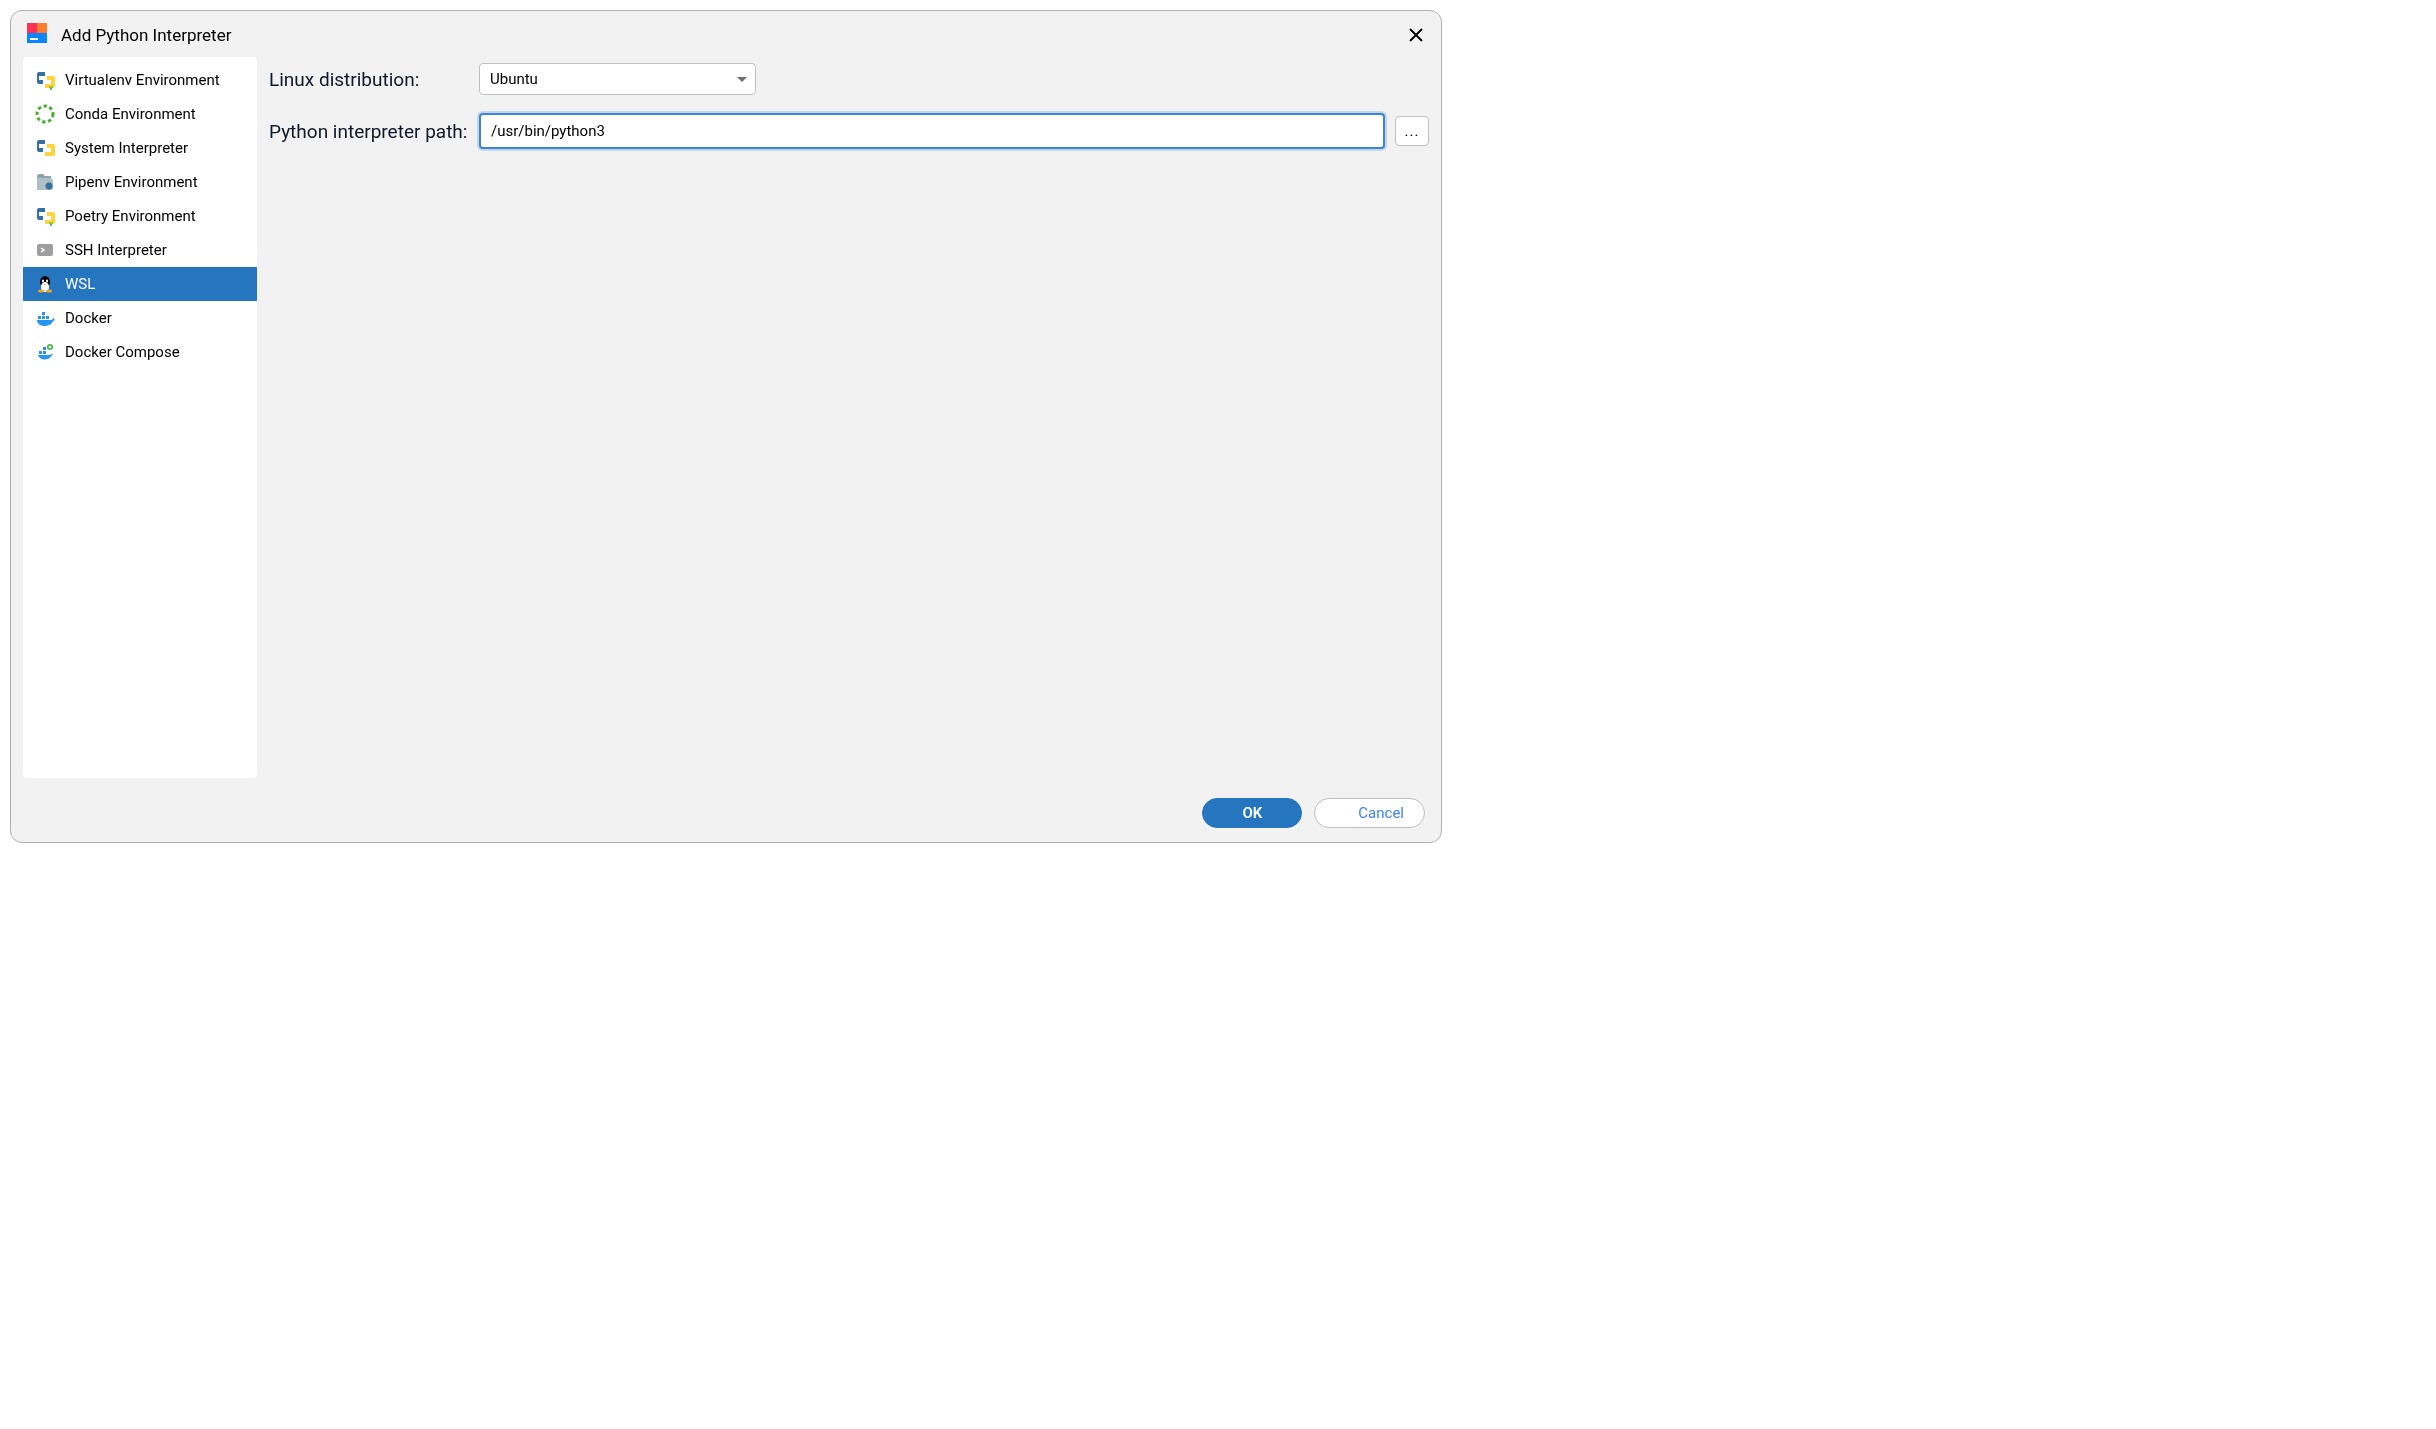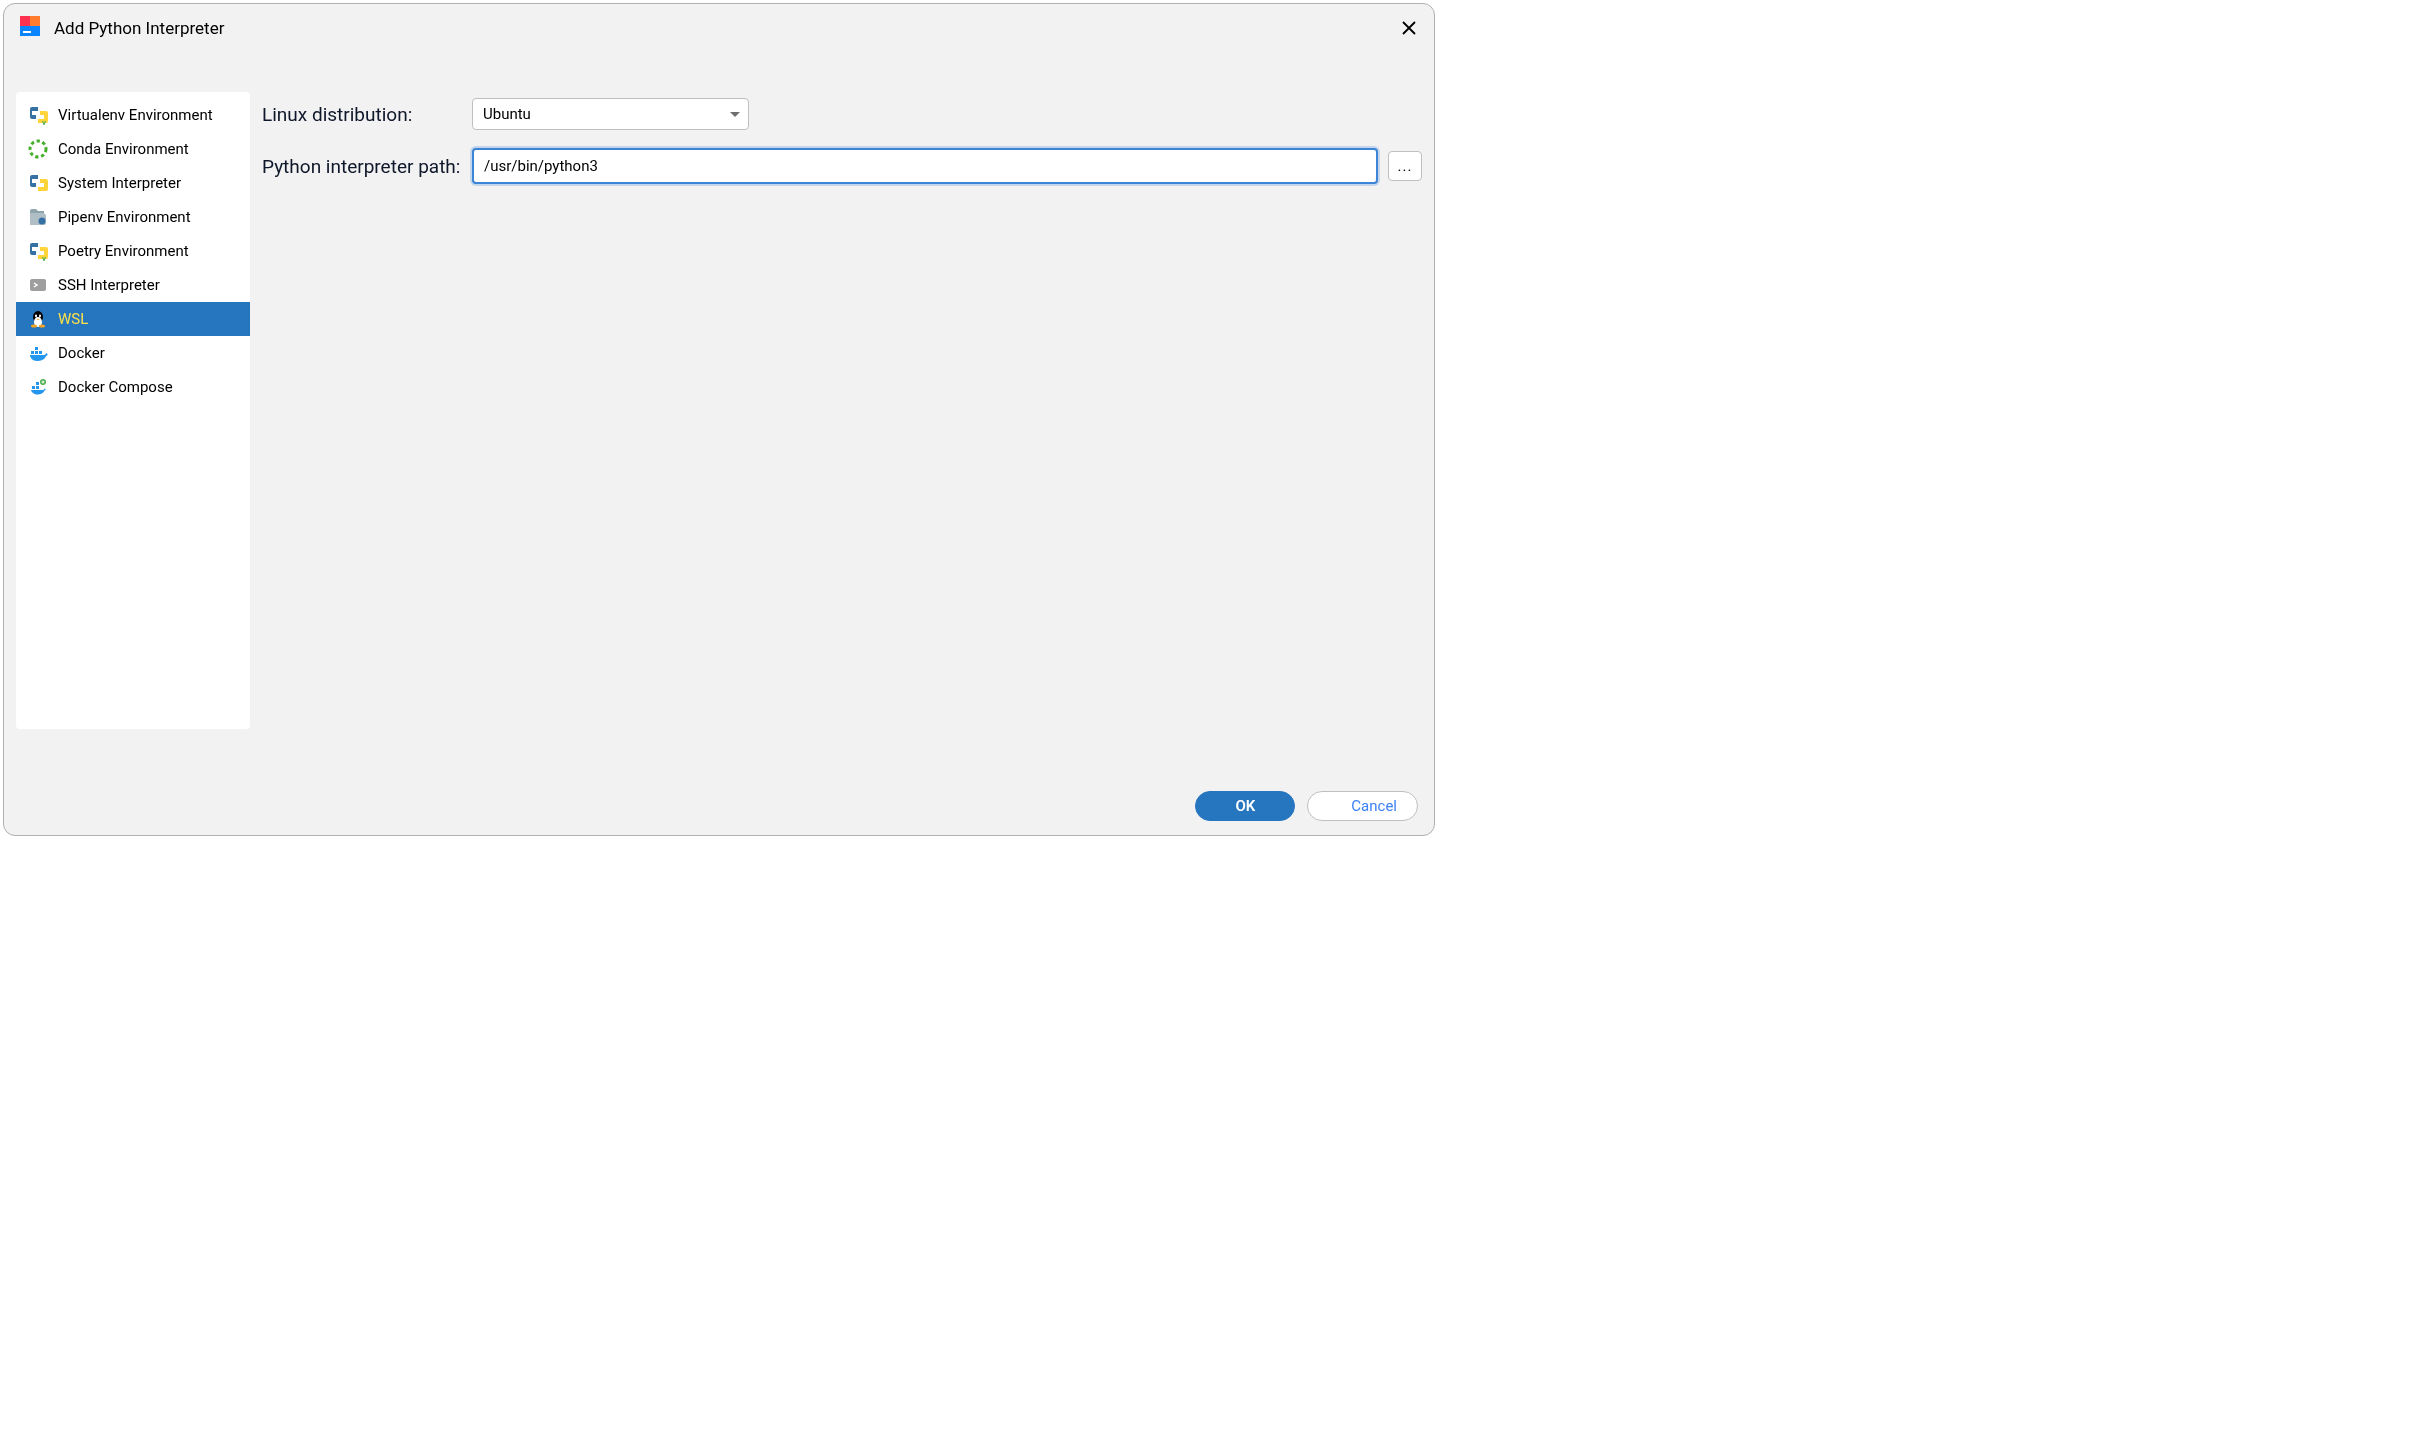--- a/index.html
+++ b/index.html
@@ -15,22 +15,21 @@
     }
     .dialog {
       width: 1432px;
       height: 833px;
       border: 1px solid #b0b0b0;
       border-radius: 12px;
       background: #f2f2f2;
       display: flex;
       flex-direction: column;
       overflow: hidden;
-      margin: 3px;
-      gap: 42px;
+      margin: 10px;
     }
     .titlebar {
       display: flex;
       align-items: center;
       padding: 10px 14px 8px 14px;
       gap: 12px;
     }
     .titlebar .app-icon svg {
       width: 24px;
       height: 24px;
@@ -69,21 +68,21 @@
     .sidebar-item {
       display: flex;
       align-items: center;
       gap: 10px;
       padding: 7px 12px;
       cursor: pointer;
       font-size: 15px;
     }
     .sidebar-item.selected {
       background: #2675bf;
-      color: #fde047;
+      color: #ffffff;
     }
     .sidebar-item .icon {
       width: 20px;
       height: 20px;
       display: flex;
       align-items: center;
       justify-content: center;
       flex-shrink: 0;
     }
     .main {

